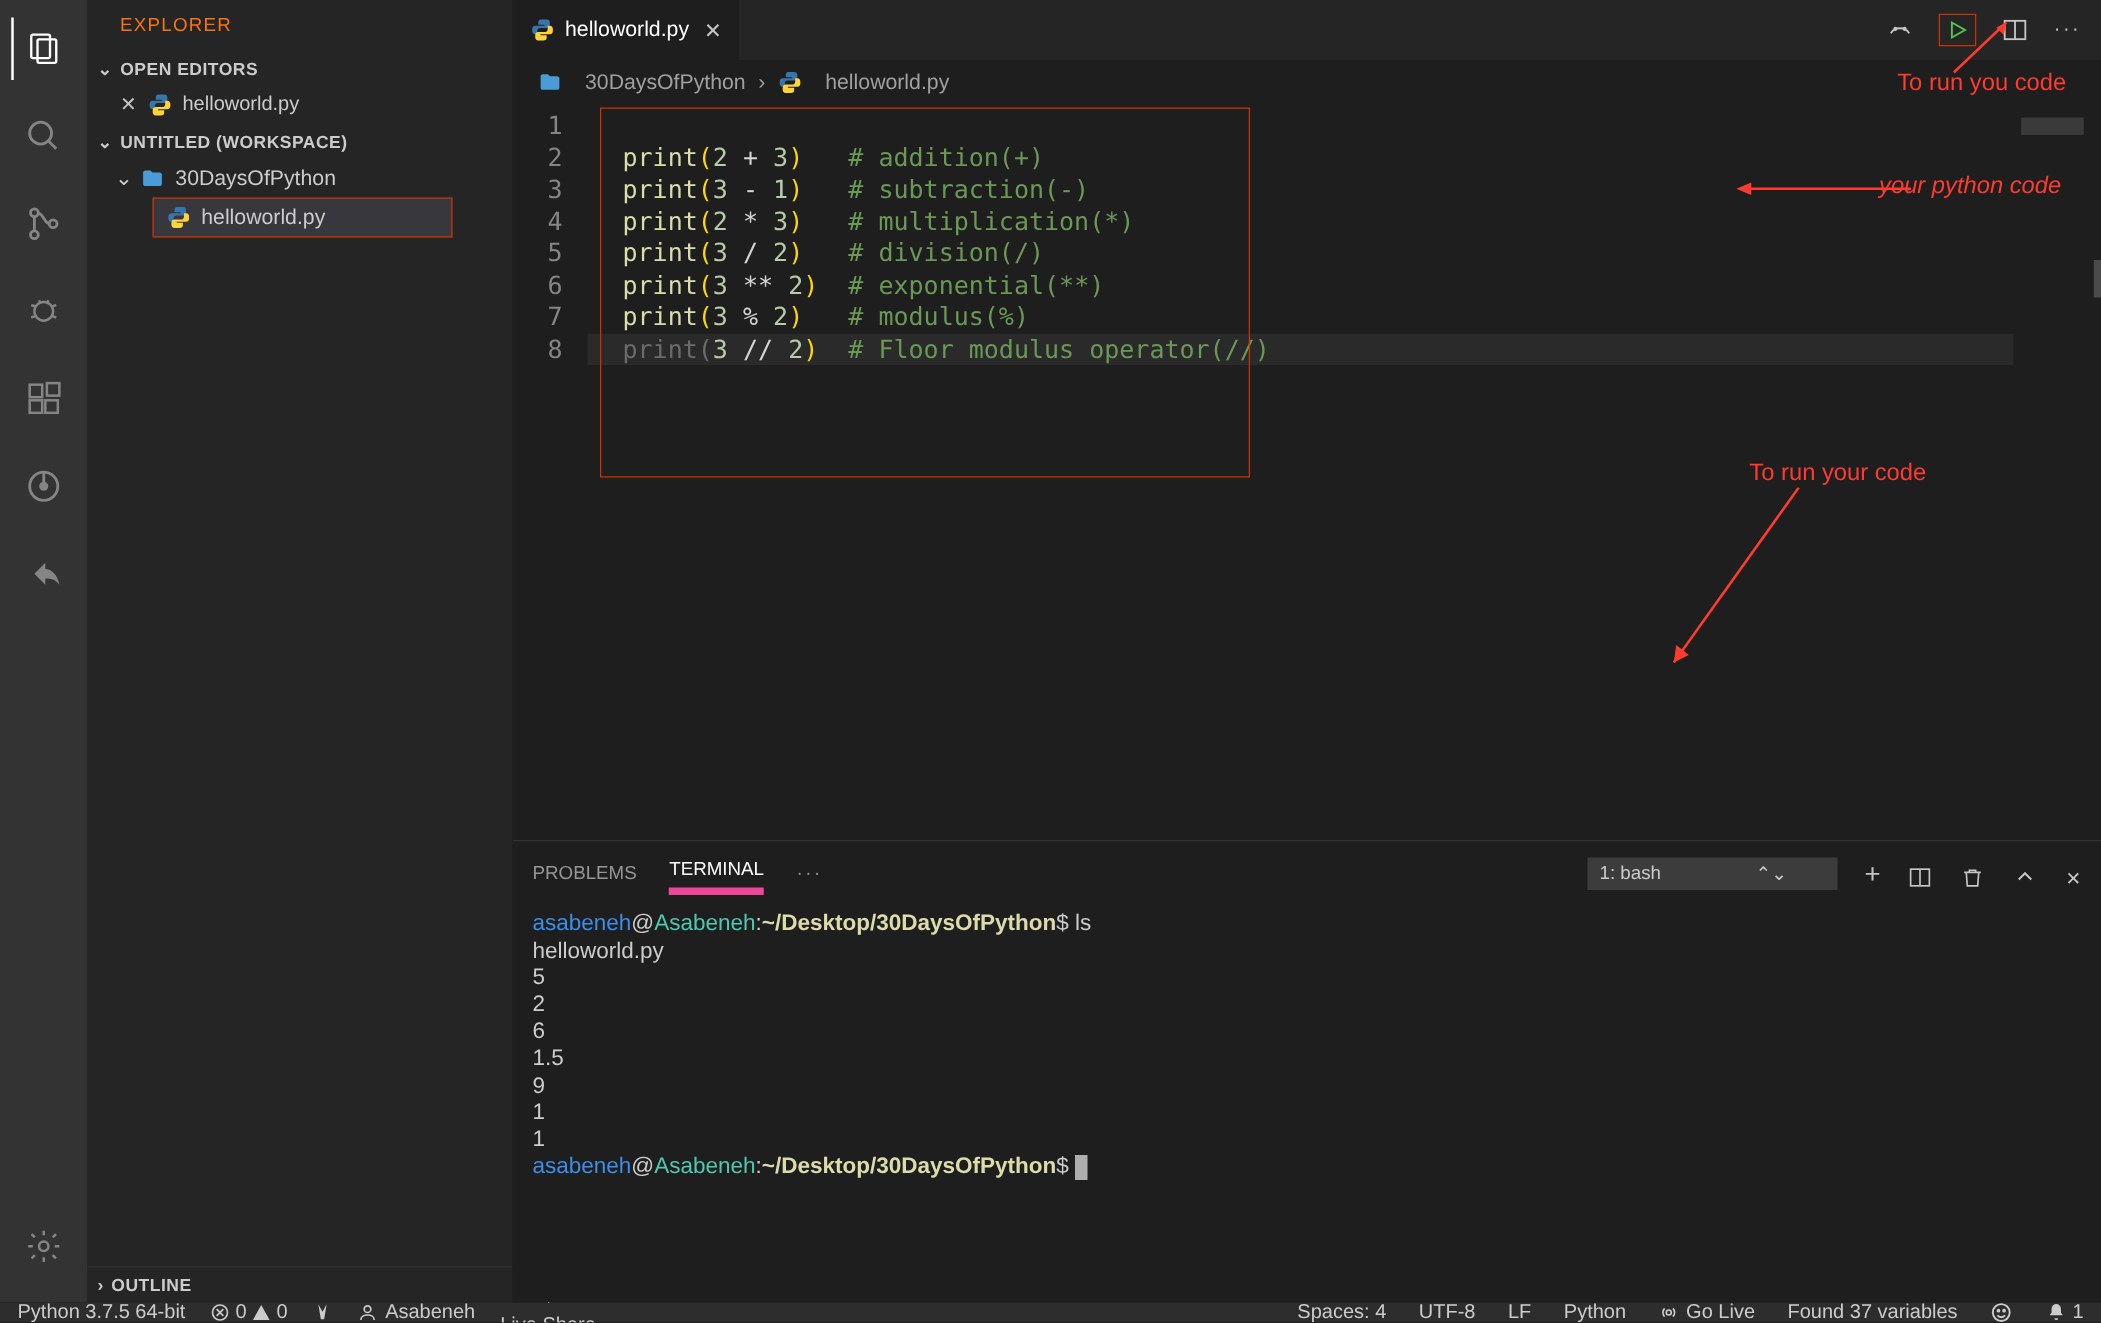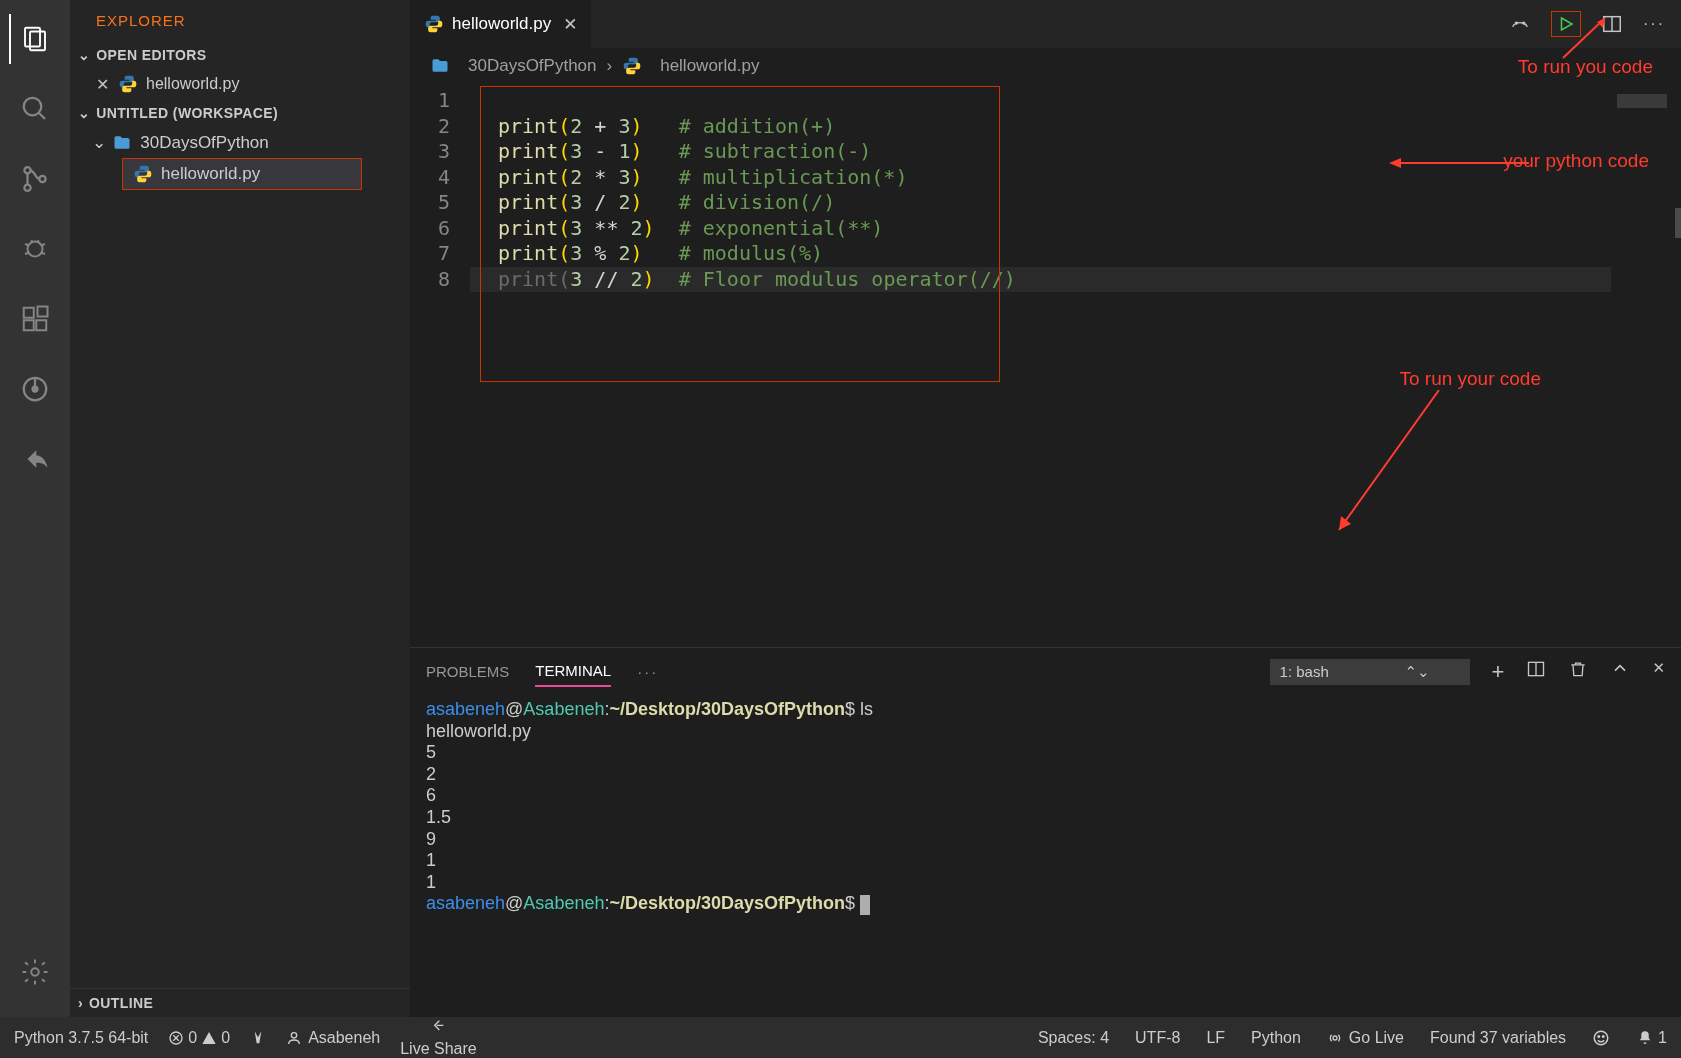--- a/index.html
+++ b/index.html
@@ -177,25 +177,25 @@
   }
   .panel-tabs {
     display:flex;
     align-items:center;
     padding: 8px 16px;
     gap: 26px;
     font-size:15px;
     color:#969696;
   }
   .panel-tabs .pt { cursor:pointer; padding: 6px 0;}
-  .panel-tabs .pt.active { color:#ffffff; border-bottom:2px solid #ec4899; }
+  .panel-tabs .pt.active { color:#ffffff; border-bottom:6px solid #ec4899; }
   .panel-tabs .right {
     margin-left:auto;
     display:flex;
-    align-items:flex-start;
+    align-items:flex-end;
     gap:22px;
     color:#c5c5c5;
   }
   .shell-select {
     background:#3c3c3c;
     color:#cccccc;
     border:none;
     padding:4px 40px 4px 10px;
     font-size:15px;
     position:relative;
@@ -217,21 +217,21 @@
   .t-at { color:#cccccc; }
   .t-host { color:#4ec9b0; }
   .t-path { color:#dcdcaa; font-weight:600; }
   .t-dollar { color:#cccccc; }
   .cursor-block {
     display:inline-block; width:10px; height:20px;
     background:#aeafad; vertical-align:middle;
   }
   
   .status-bar {
-    height:41px;
+    height:16px;
     background:#2d2d2d;
     display:flex;
     align-items:center;
     padding: 0 14px;
     font-size:16px;
     color:#cccccc;
     gap:20px;
     flex-shrink:0;
   }
   .status-bar .right { margin-left:auto; display:flex; align-items:center; gap:26px; }
@@ -441,21 +441,21 @@
       </div>
     </div>
 
     <div class="annotation" style="top:56px; right:28px; text-align:right;">
       <svg width="60" height="46" style="position:absolute; right:38px; top:-38px;" viewBox="0 0 60 46">
           <line x1="50" y1="0" x2="8" y2="40" stroke="#ff3b30" stroke-width="2"></line>
           <polygon points="50,0 42,4 48,10" fill="#ff3b30"></polygon>
         </svg>
       <span>To run you code</span>
     </div>
-    <div class="annotation" style="top:150px; right:32px; text-align:center;">
+    <div class="annotation" style="top:138px; right:32px; text-align:center;font-style:italic;">
       <svg width="140" height="14" style="position:absolute; right:120px; top:6px;" viewBox="0 0 140 14">
           <line x1="140" y1="7" x2="10" y2="7" stroke="#ff3b30" stroke-width="2"></line>
           <polygon points="0,7 12,2 12,12" fill="#ff3b30"></polygon>
         </svg>
       <span>your python code</span>
     </div>
     <div class="annotation" style="top:368px; right:140px;">
       <span>To run your code</span>
       <svg width="120" height="150" style="position:absolute; left:-70px; top:22px;" viewBox="0 0 120 150">
           <line x1="110" y1="0" x2="10" y2="140" stroke="#ff3b30" stroke-width="2"></line>

